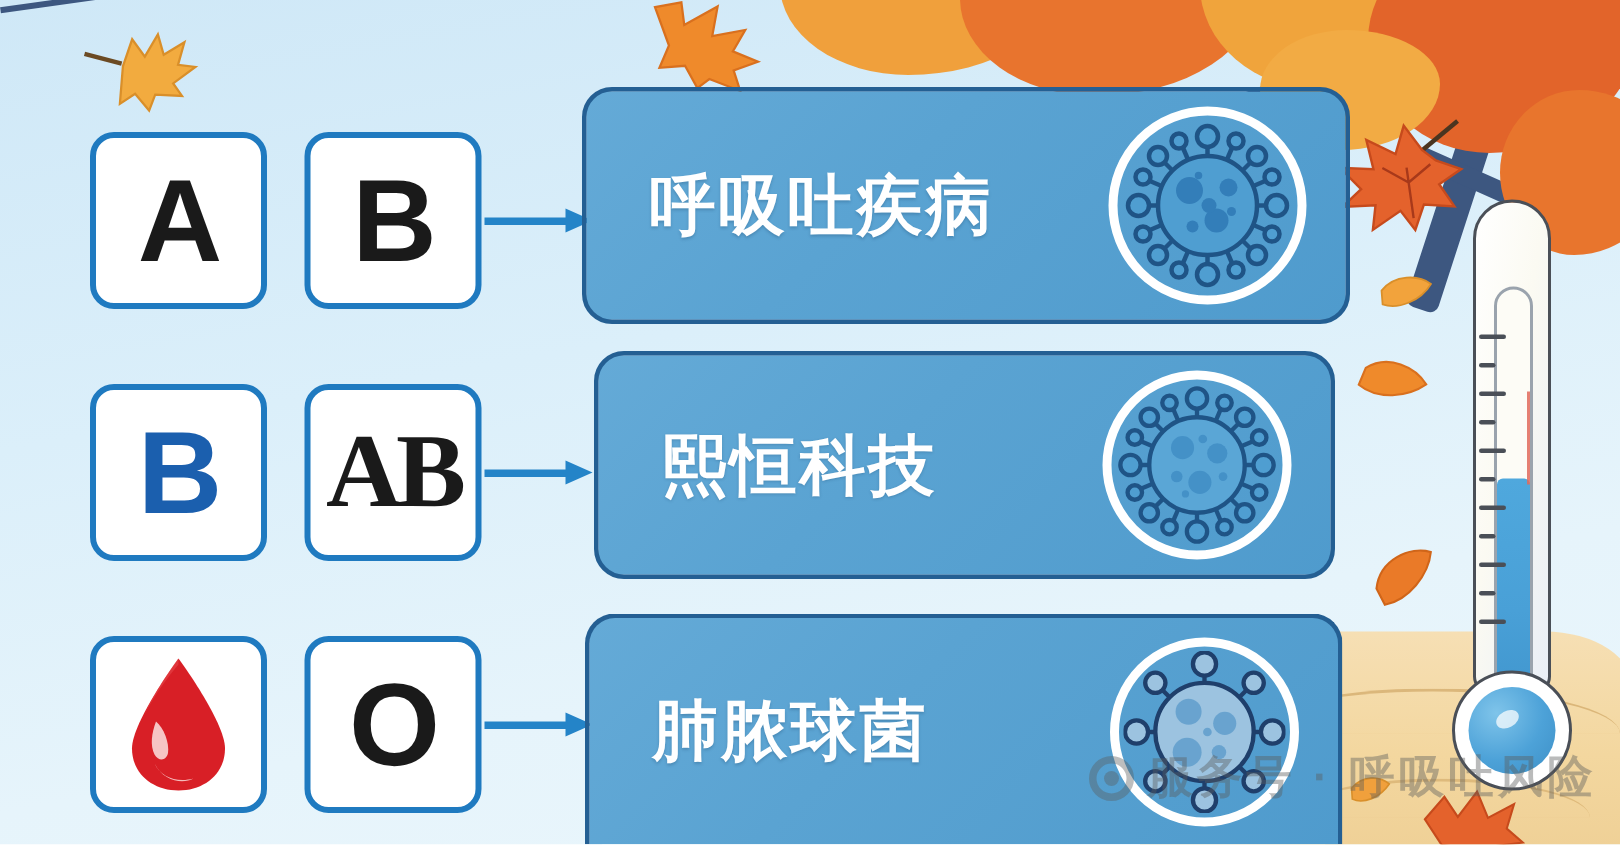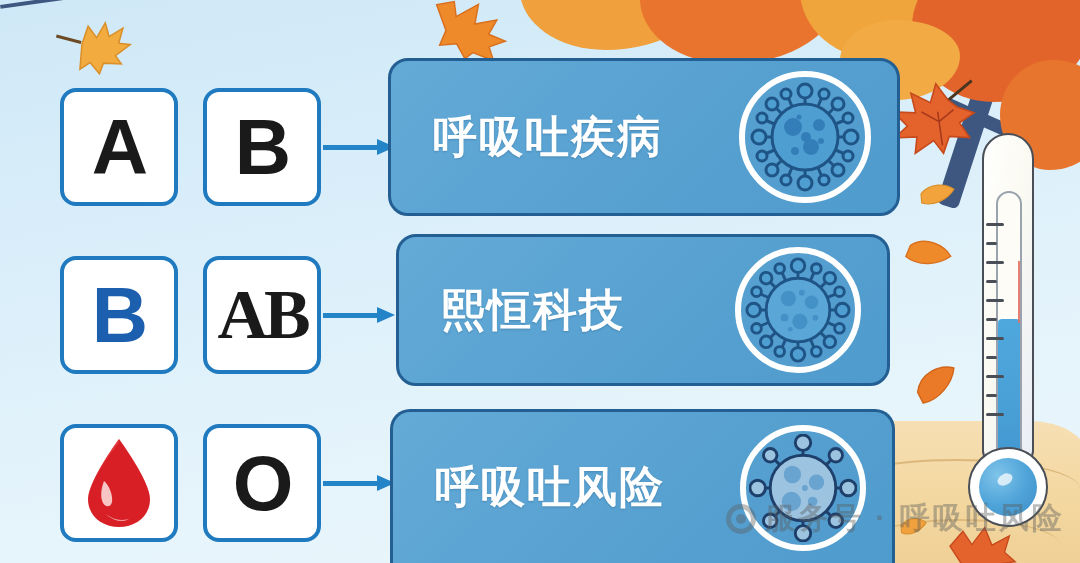--- a/index.html
+++ b/index.html
@@ -508,21 +508,21 @@
             <circle cx="42" cy="64" r="4"></circle>
           <circle cx="60" cy="38" r="3"></circle>
             <circle cx="74" cy="64" r="3"></circle>
           <circle cx="48" cy="76" r="2.5"></circle>
         </g>
       </svg>
     </div>
   </div>
 
   <div class="panel" style="left:390px; top:409px; width:505px; height:154px; border-bottom:none; border-radius:20px 20px 0 0;">
-    <span class="panel-text">呼吸吐风险</span>
+    <span class="panel-text">肺脓球菌</span>
     <div class="virus-wrap small">
       <svg width="108" height="108" viewBox="0 0 112 112">
         <g stroke="#1f3f6b" stroke-width="3" fill="#9cc3e0">
           <g>
             <line x1="56" y1="56" x2="56" y2="12"></line>
               <circle cx="56" cy="9" r="8"></circle>
             <line x1="56" y1="56" x2="56" y2="100"></line>
               <circle cx="56" cy="103" r="8"></circle>
             <line x1="56" y1="56" x2="12" y2="56"></line>
               <circle cx="9" cy="56" r="8"></circle>

